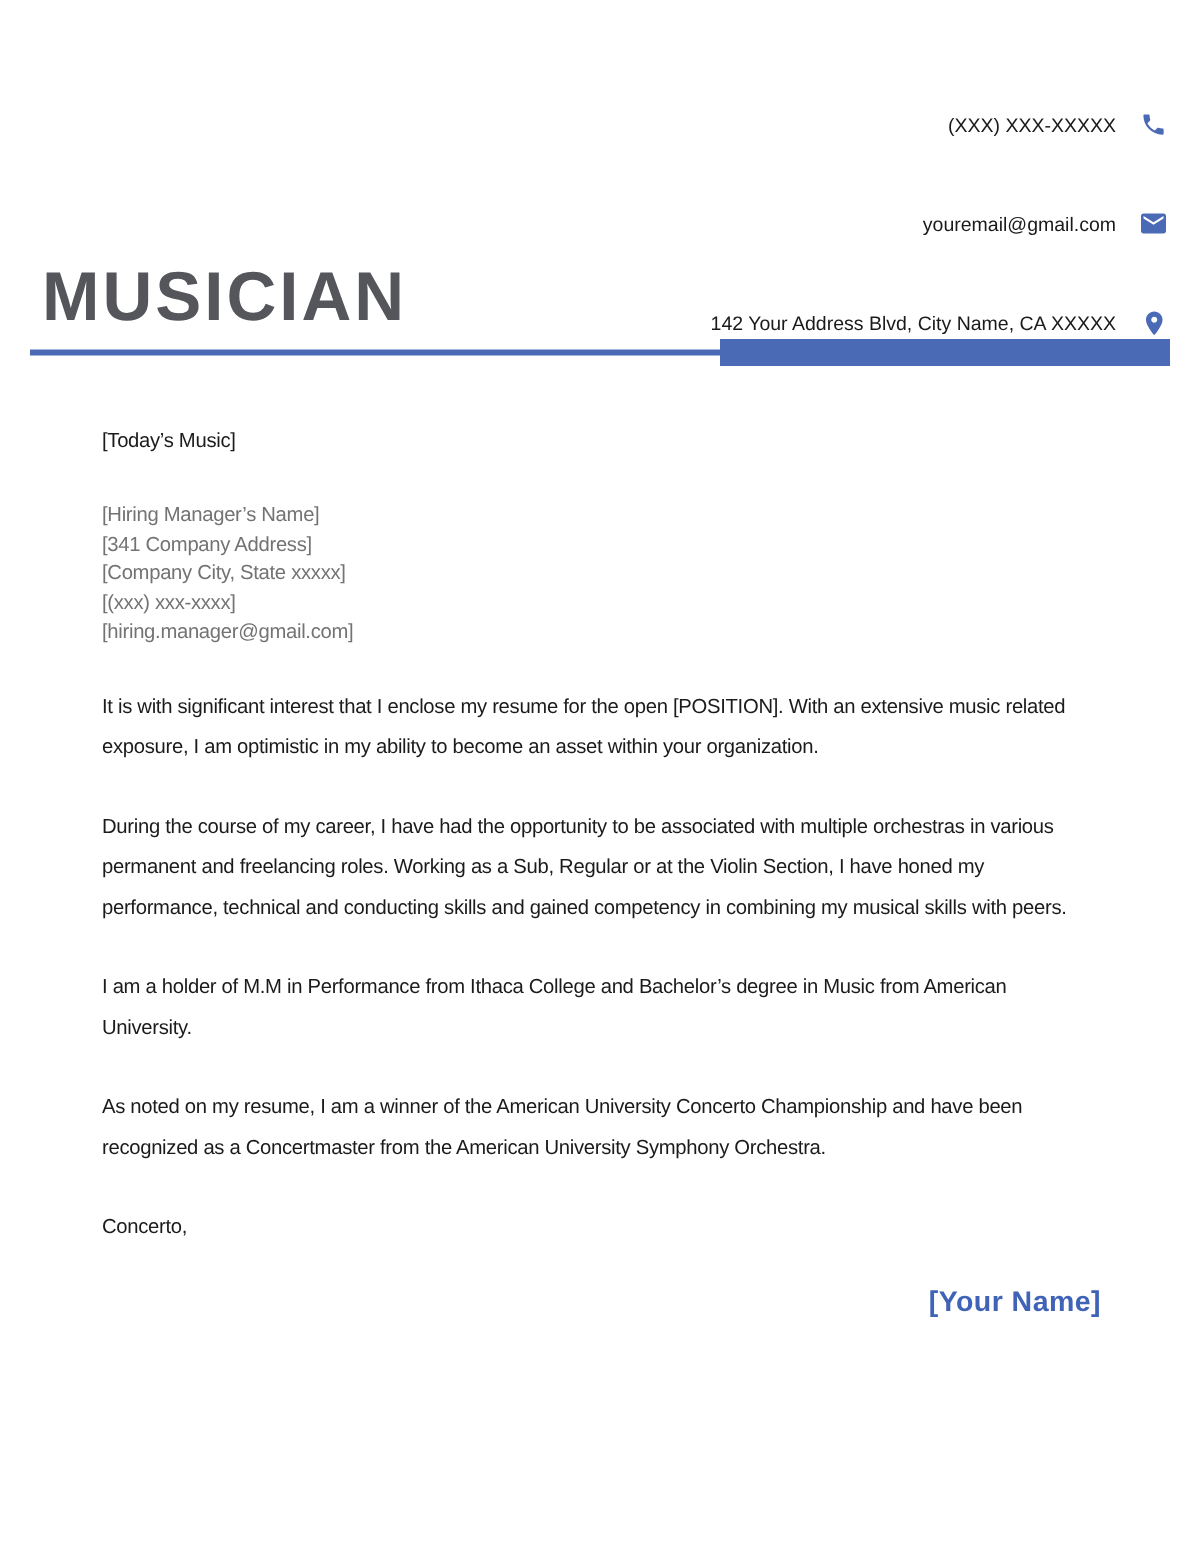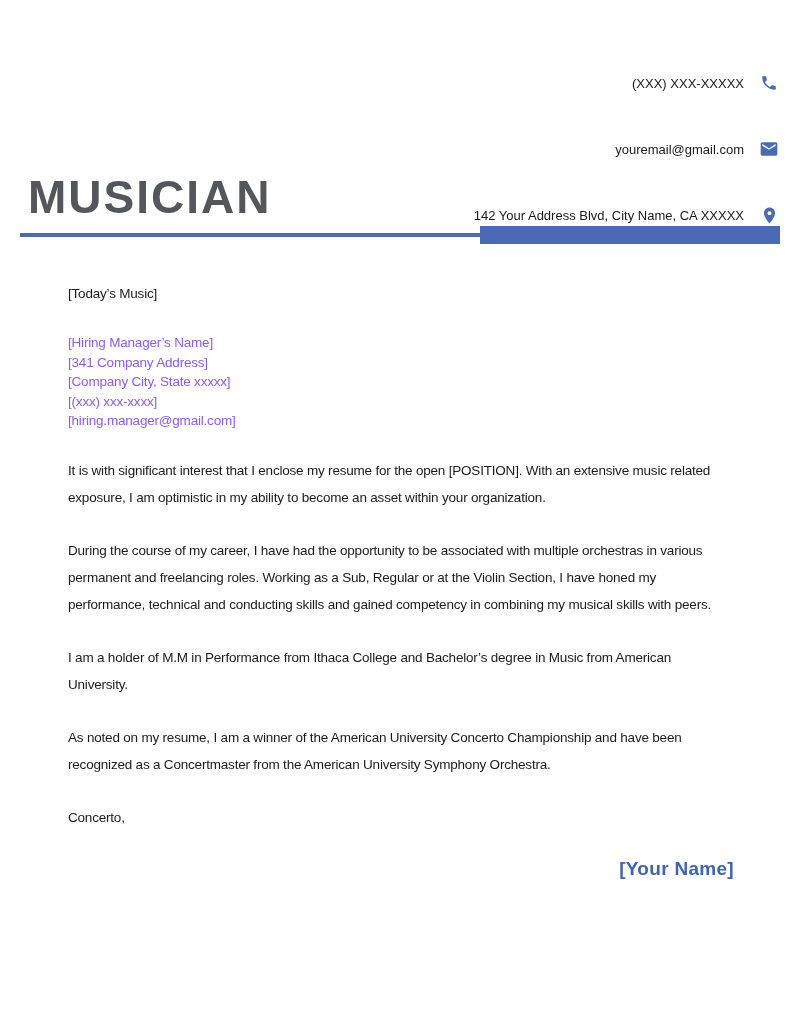--- a/index.html
+++ b/index.html
@@ -22,21 +22,21 @@
   
   .divider { display: flex; align-items: center; height: 18px; margin: 0 20px 0 20px; }
   .divider-line { flex: 1; height: 4px; background: #4B6AB5; }
   .divider-bar { width: 300px; height: 18px; background: #4B6AB5; }
   
   .letter {
     padding: 36px 66px 0 68px;
     font-size: 13.5px; letter-spacing: -0.2px; color: #1b1b1b;
   }
   .letter p { margin: 0 0 26px 0; line-height: 27px; }
-  .recipient { color: #8b5cf6; line-height: 19.5px; margin: 0 0 26px 0; }
+  .recipient { color: #737373; line-height: 19.5px; margin: 0 0 26px 0; }
   .signature {
     color: #3F63B6; font-weight: 700; font-size: 19px;
     letter-spacing: 0.3px; line-height: 24px !important; text-align: right;
   }
 </style>
 </head>
 <body>
 
 <div class="page">
 

